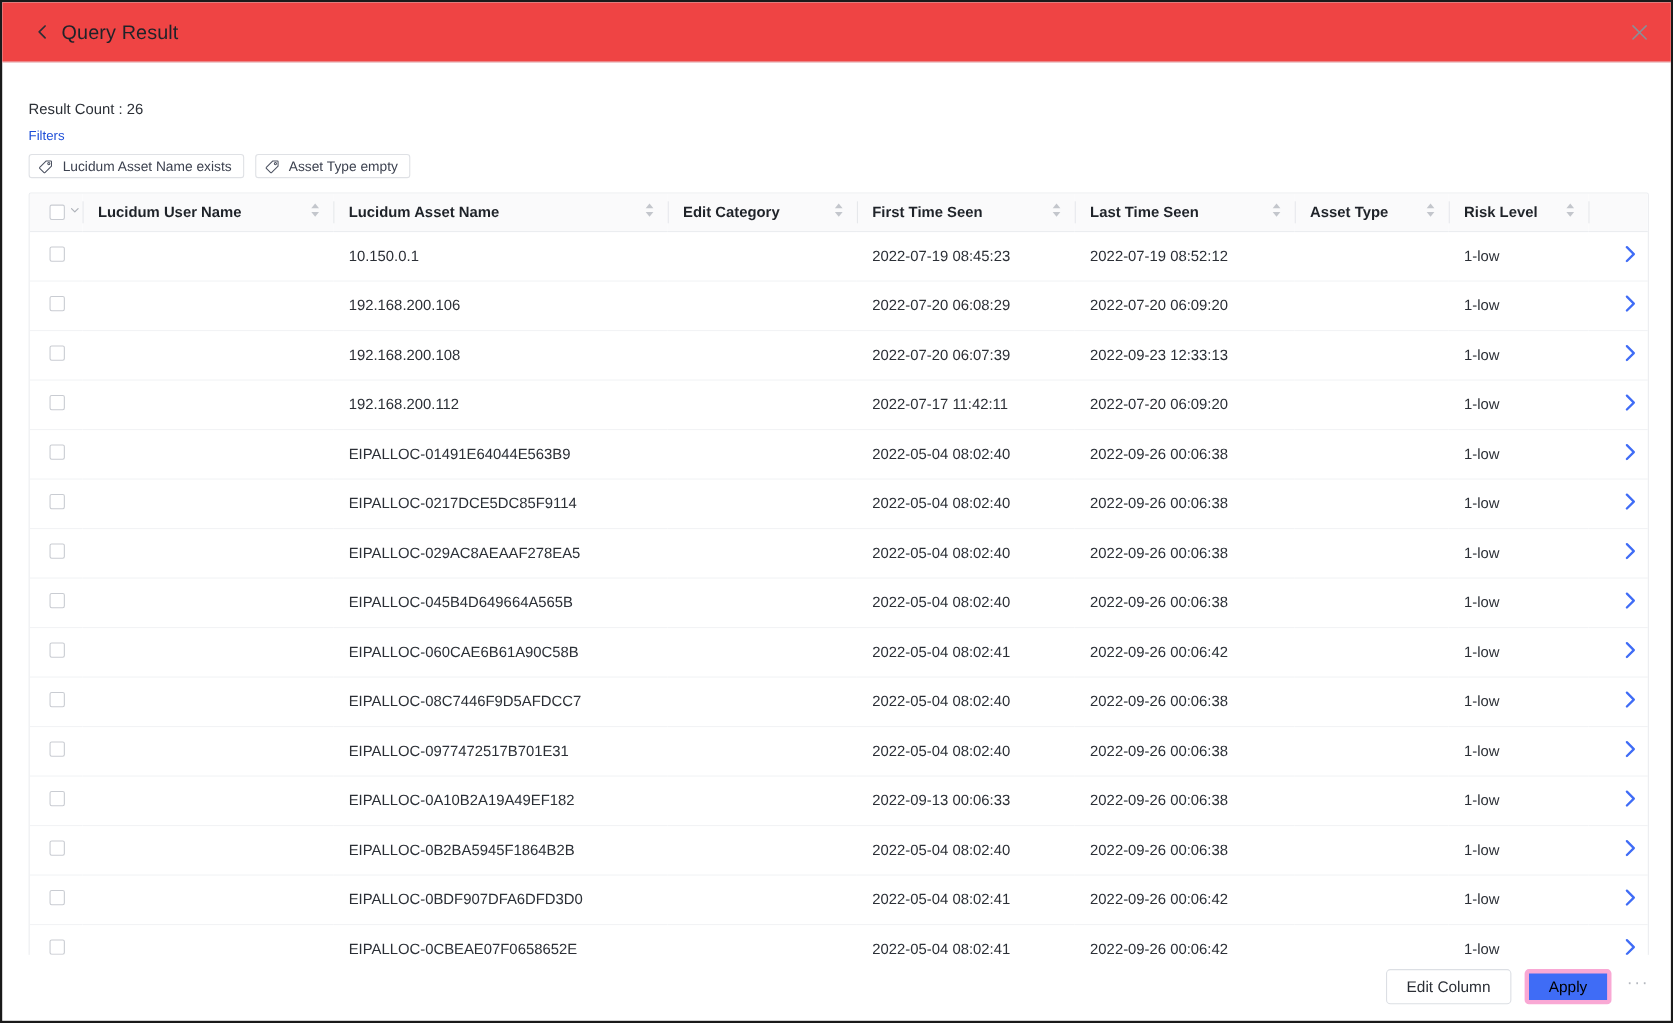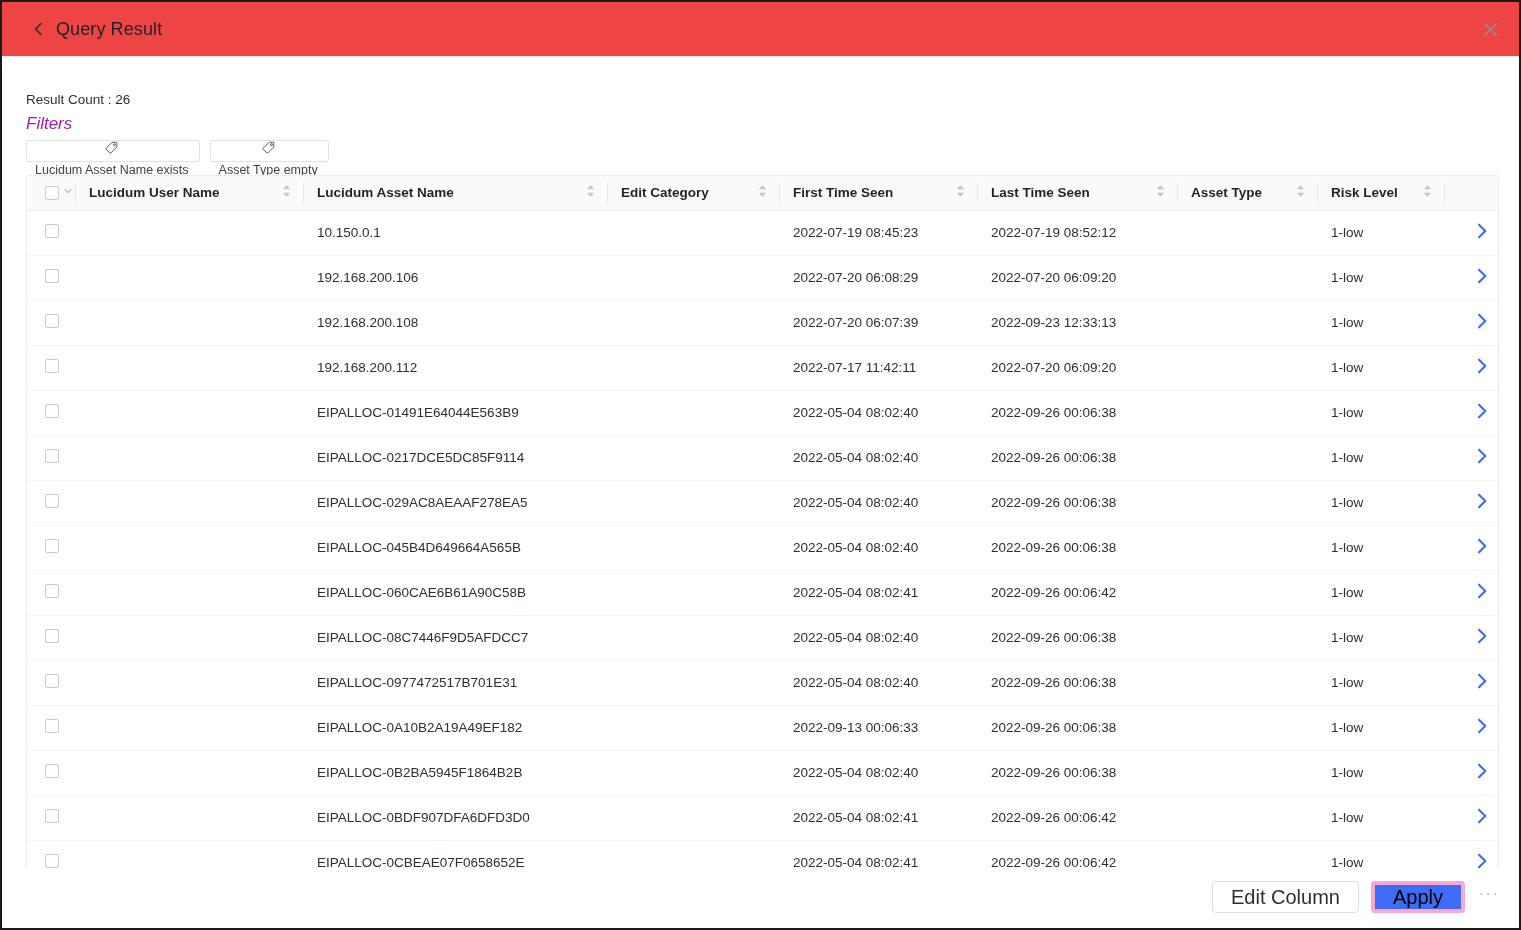--- a/index.html
+++ b/index.html
@@ -61,48 +61,46 @@
   .content {
     padding: 34px 5px 0 24px;
   }
   .result-count {
     font-size: 13.5px;
     color: #2b2f36;
     line-height: 18px;
     margin-bottom: 5px;
   }
   .filters-label {
-    font-size: 17px;
-    color: #a21caf;
+    font-size: 12px;
+    color: #1d4ed8;
     line-height: 19px;
     margin-bottom: 7px;
     cursor: pointer;
     display: inline-block;
-    font-style: italic;
   }
   .chips {
     display: flex;
     gap: 10px;
     margin-bottom: 13px;
   }
   .chip {
     display: inline-flex;
     align-items: center;
     gap: 9px;
     height: 22px;
     padding: 0 10px 0 8px;
     border: 1px solid #dfe1e5;
     border-radius: 3px;
     background: #ffffff;
     font-size: 12.5px;
     color: #3d4css;
     color: #3d4250;
     cursor: pointer;
     white-space: nowrap;
-    flex-direction: column;
   }
   .chip svg { display:block; flex:0 0 auto; }
 
   
   .table-wrap {
     border: 1px solid #ebedf0;
     border-radius: 2px;
     width: 1473px;
     height: 700px;
     overflow: hidden;
@@ -197,21 +195,21 @@
     background: #ffffff;
     display: flex;
     align-items: center;
     justify-content: flex-end;
     padding-right: 16px;
     gap: 12px;
   }
   .btn {
     height: 32px;
     border-radius: 4px;
-    font-size: 20px;
+    font-size: 14px;
     display: inline-flex;
     align-items: center;
     justify-content: center;
     cursor: pointer;
     padding: 0 18px;
     white-space: nowrap;
   }
   .btn-secondary {
     background: #ffffff;
     border: 1px solid #dcdfe4;

